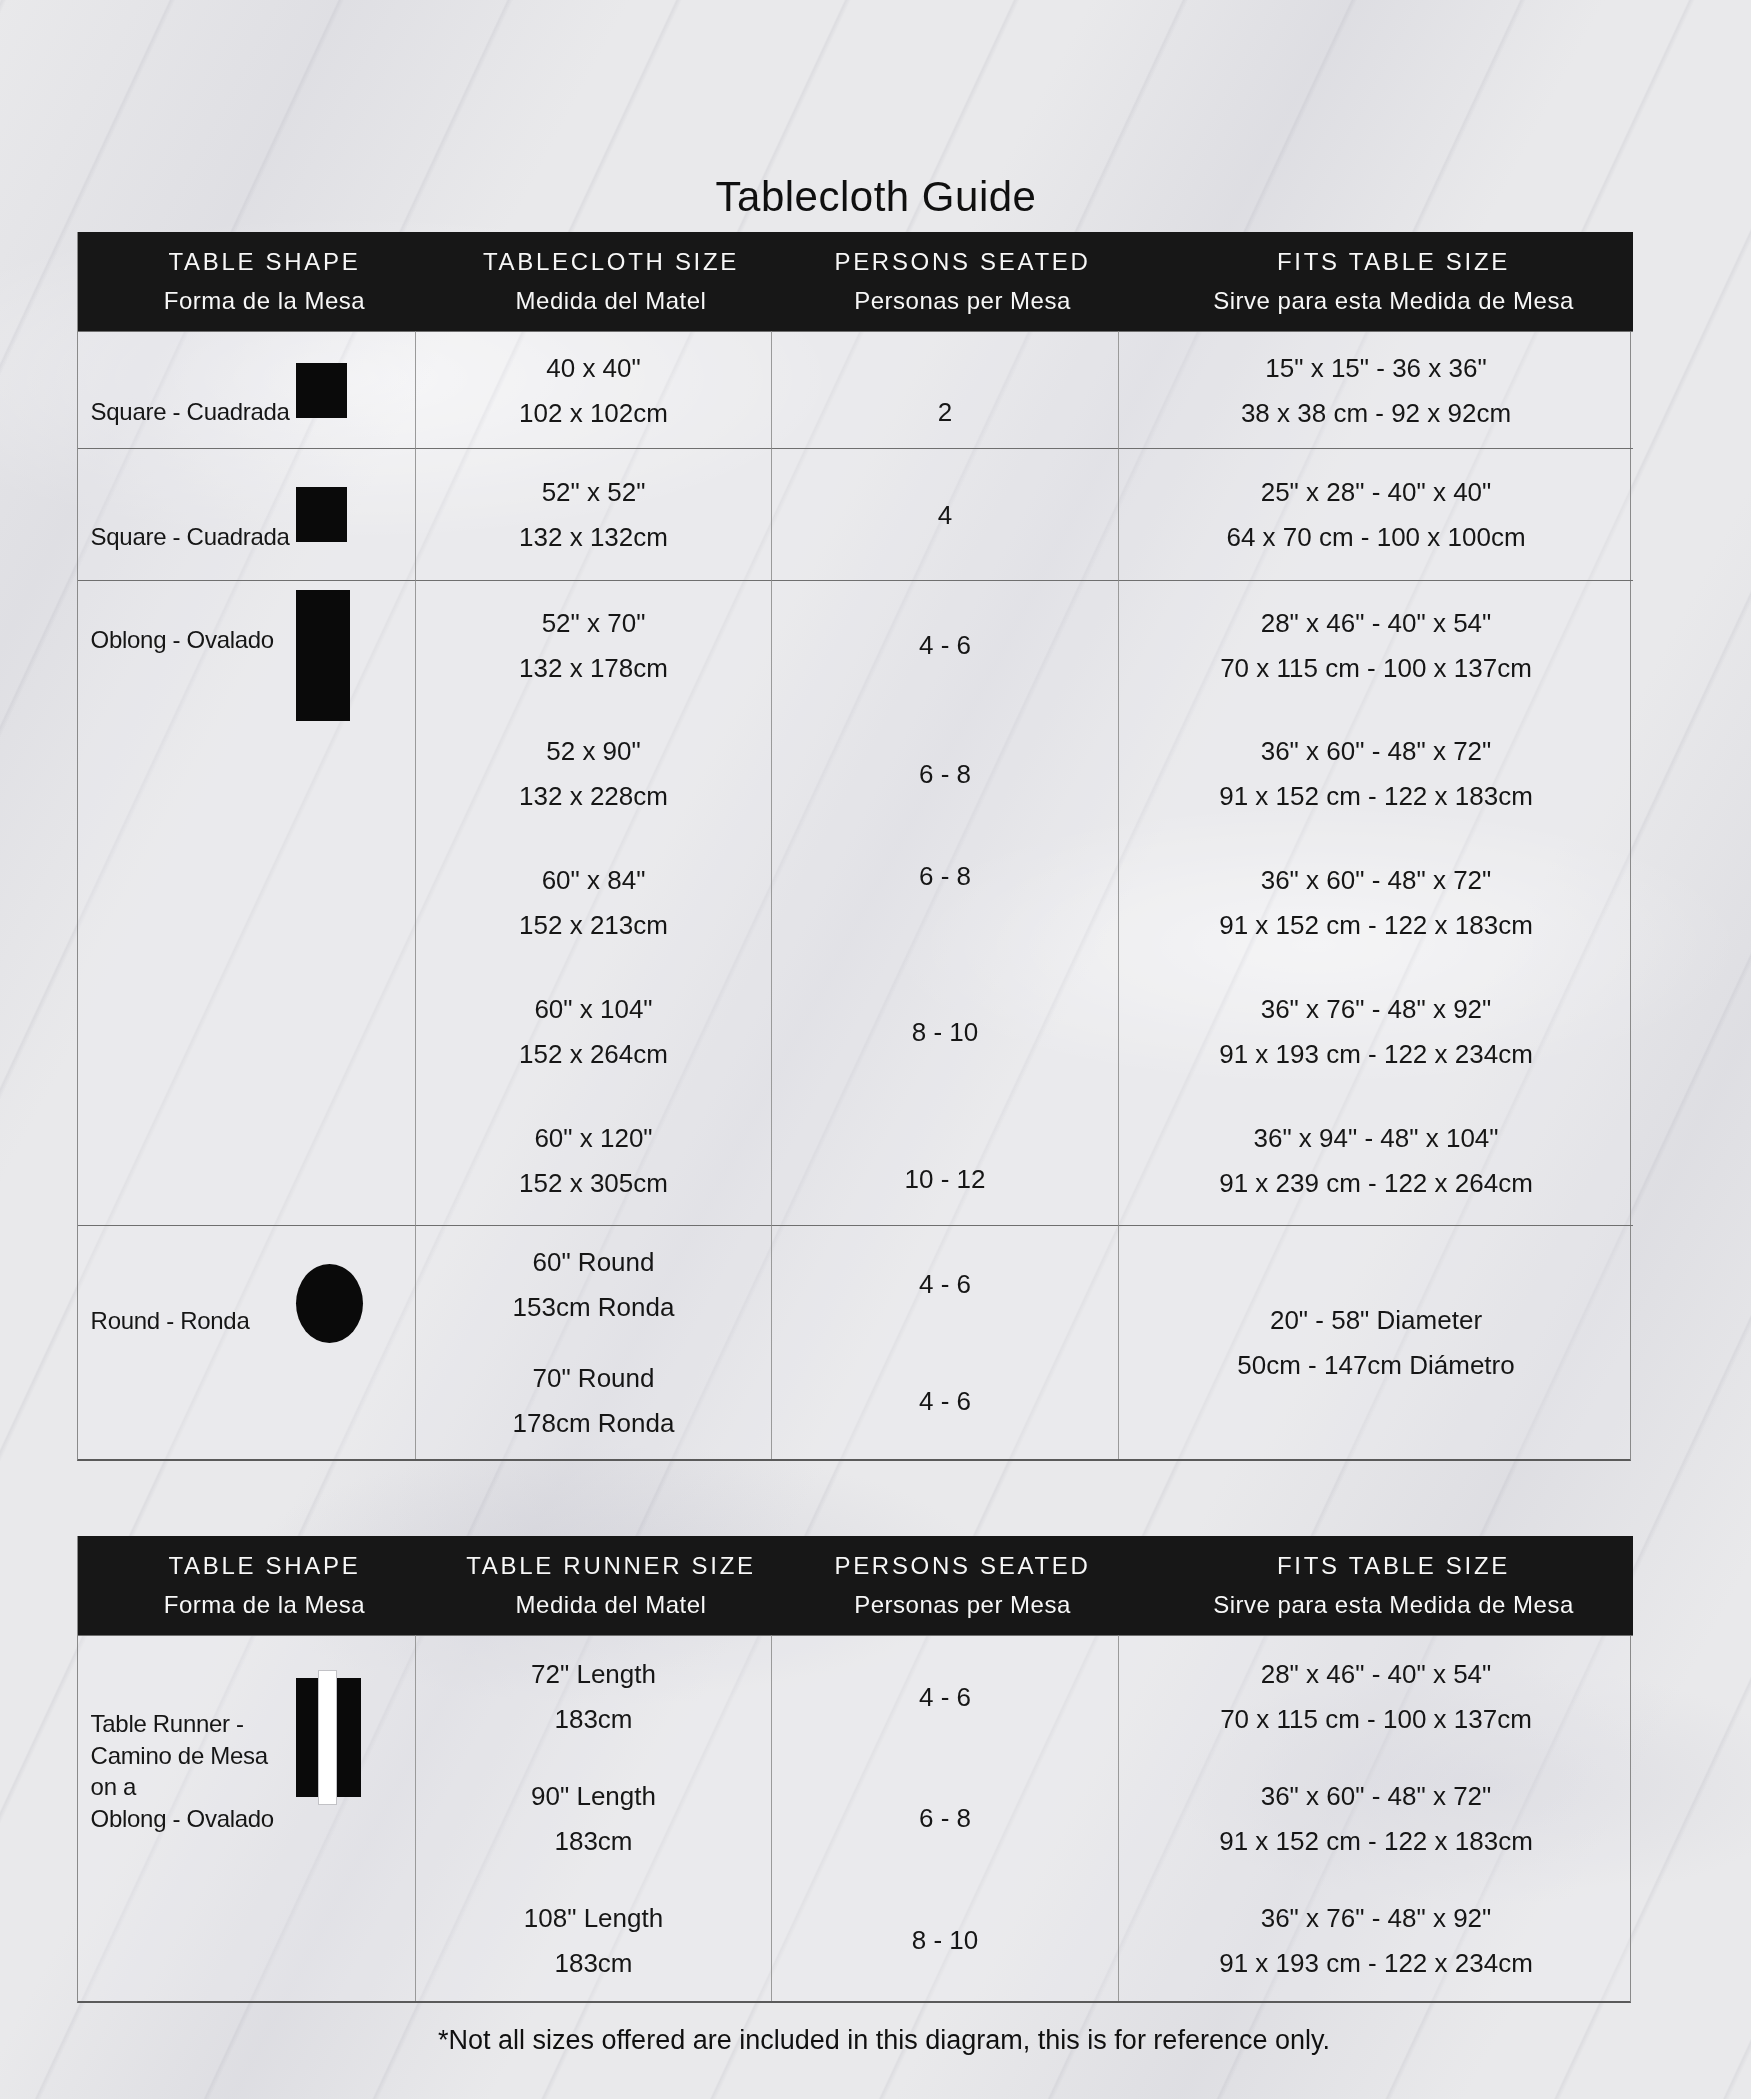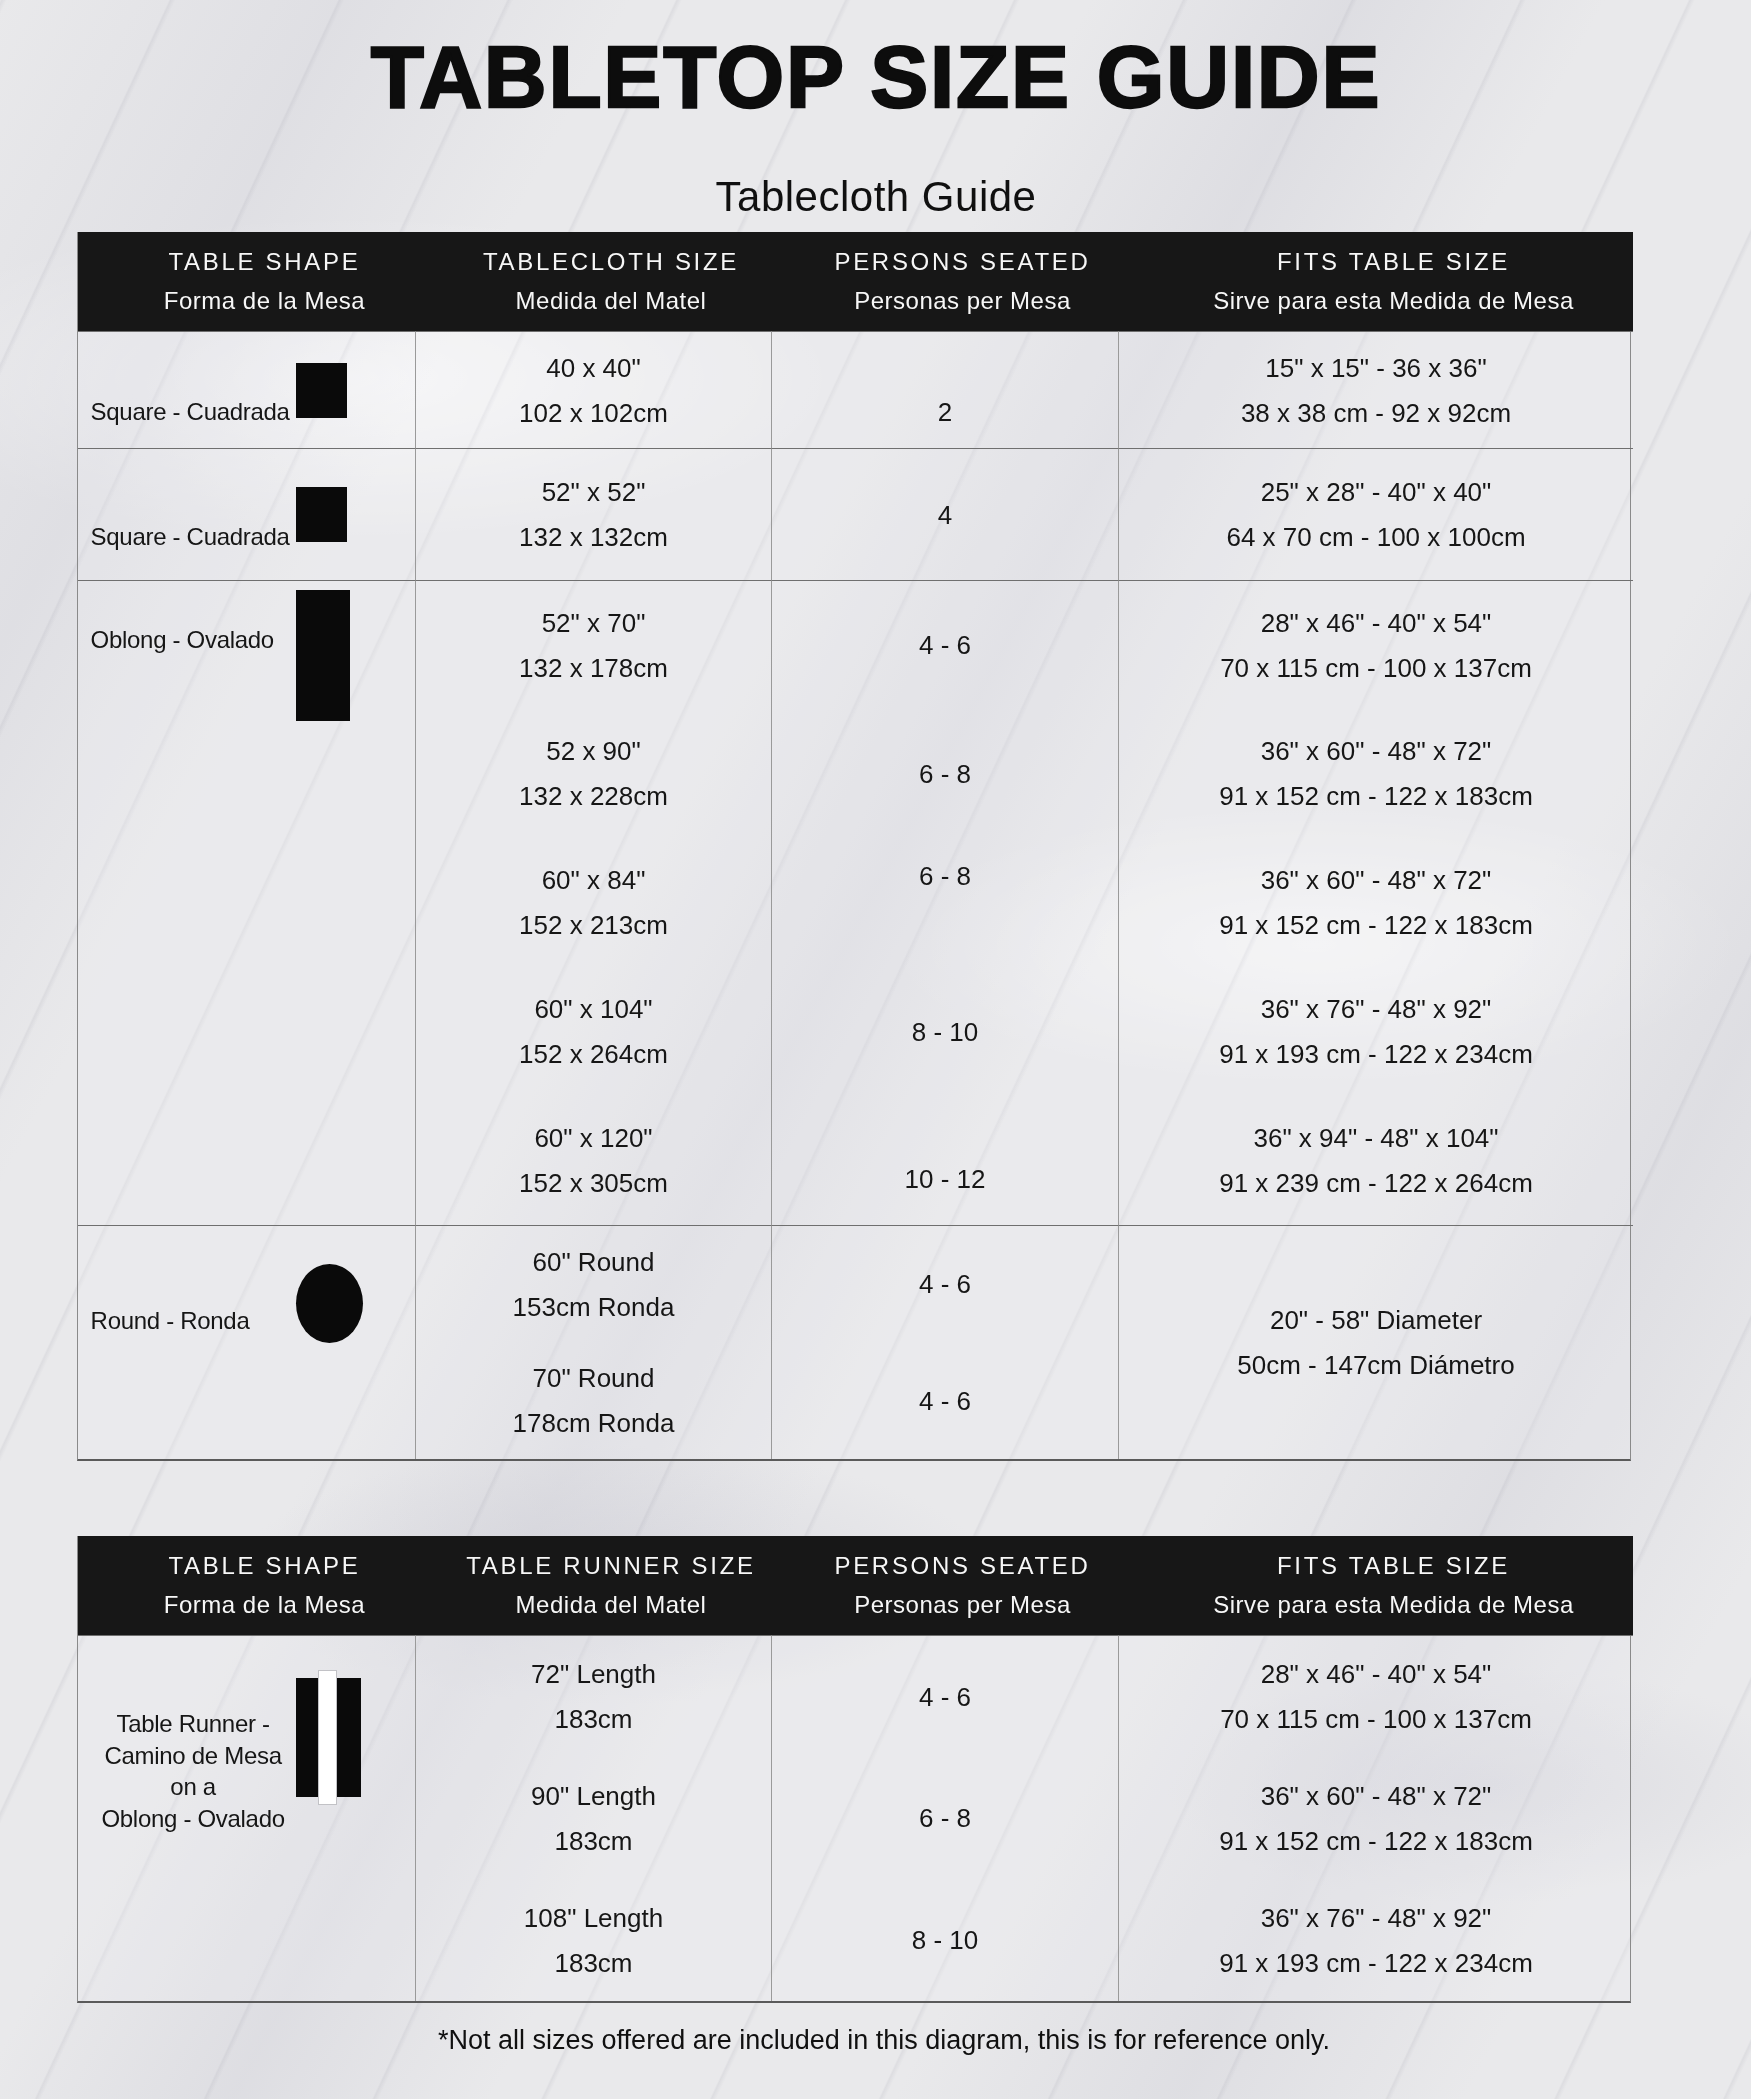--- a/index.html
+++ b/index.html
@@ -65,39 +65,38 @@
   .icon-run { position:relative; width:65px; height:135px; flex:none; }
   .icon-run .blk { position:absolute; left:0; top:8px; width:65px; height:119px; background:#0a0a0a; }
   .icon-run .stripe { position:absolute; left:22.5px; top:0; width:19px; height:135px; background:#ffffff; border:0.9px solid #c2c2c6; }
 
   .top-shape { align-items:flex-start; }
   .top-shape .lbl { margin-top:43px; }
   .top-shape .icon-ob { margin-top:9px; }
   .round-shape { align-items:flex-start; }
   .round-shape .lbl { margin-top:79px; }
   .round-shape .icon-ci { margin-top:38px; }
-  .runner-shape { align-items:flex-start;text-align:center; }
+  .runner-shape { align-items:flex-start; }
   .runner-shape .lbl { margin-top:72px; }
   .runner-shape .icon-run { margin-top:34px; }
 
   .nudge-dn  { transform:translateY(21.6px); }
   .nudge-dn2 { transform:translateY(18px); }
   .nudge-up  { transform:translateY(-27px); }
 
   .footnote {
     position:absolute; top:2025px; left:8px; width:100%; text-align:center;
     font-size:27px; color:#101010;
   }
 </style>
 </head>
 <body>
 
 <div class="sheet">
 
-  <div class="main-title">TABLETOP SIZE GUIDE</div>
   <div class="guide-title" id="cloth-title">Tablecloth Guide</div>
 
   <div class="tbl" id="cloth-table">
     <div class="hcell" style="grid-area:1/1">
       <span class="l1">TABLE SHAPE</span>
       <span class="l2">Forma de la Mesa</span>
     </div>
     <div class="hcell" style="grid-area:1/2">
       <span class="l1">TABLECLOTH SIZE</span>
       <span class="l2">Medida del Matel</span>

